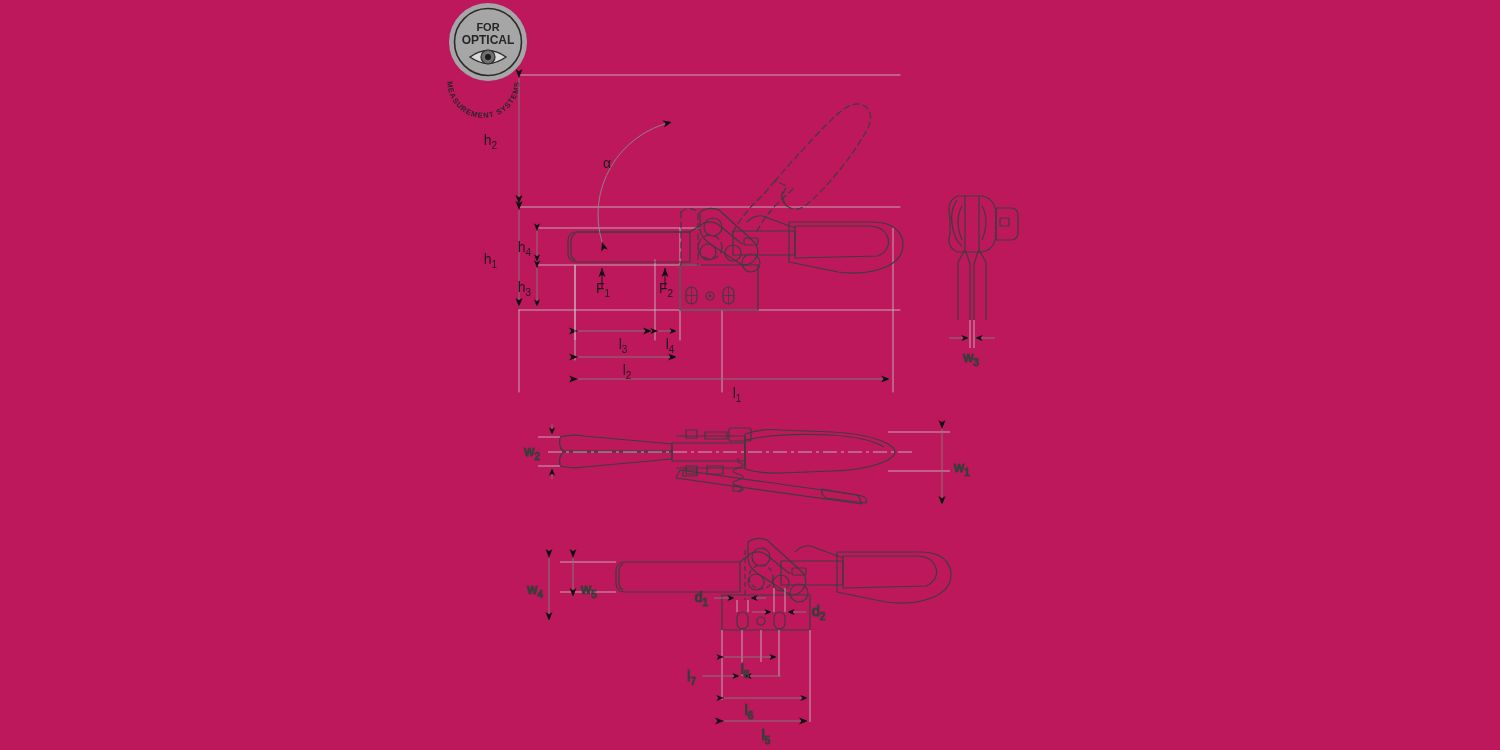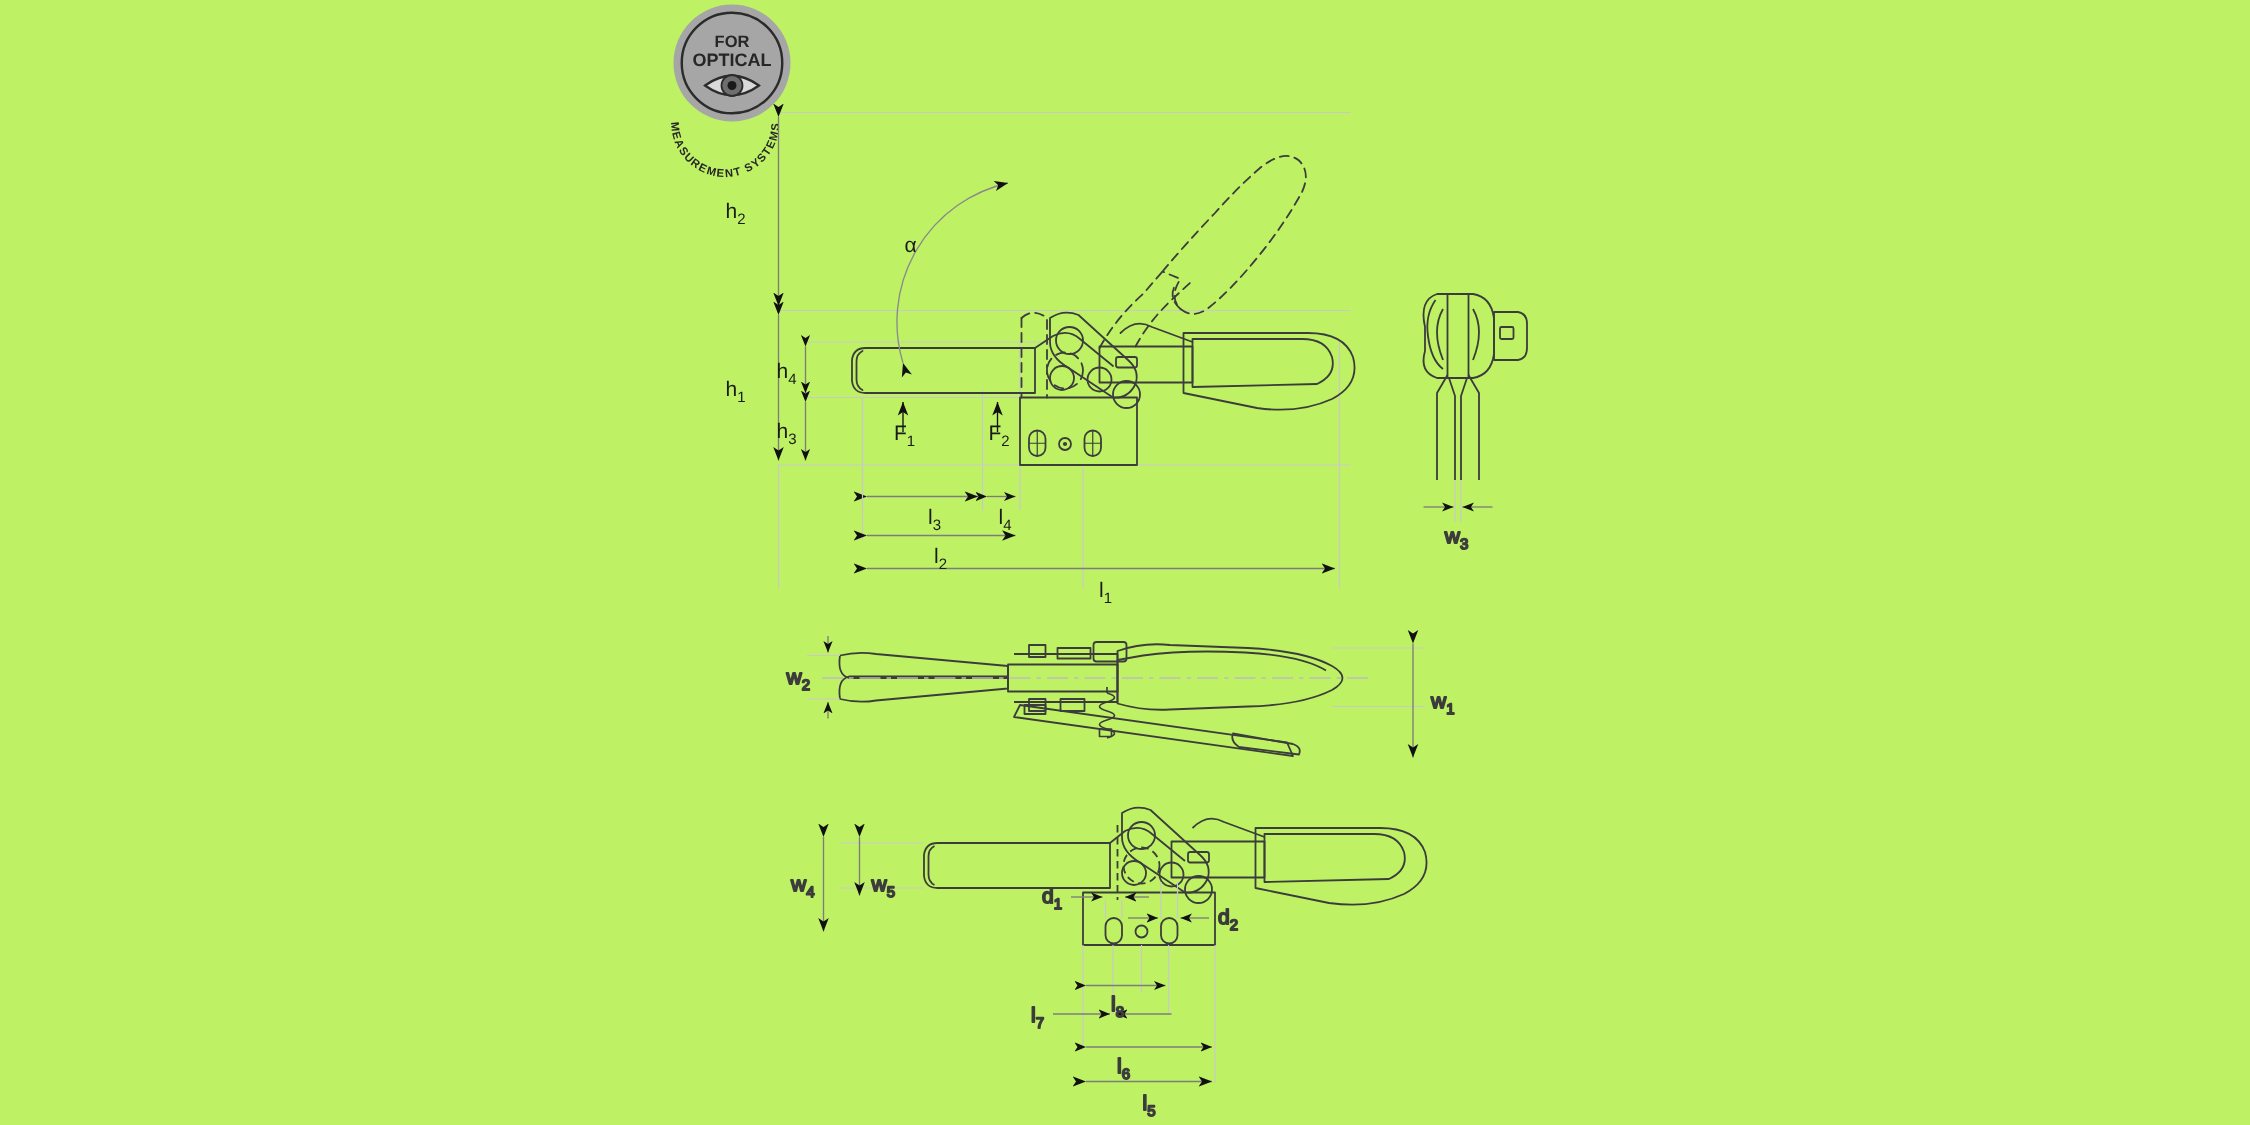--- a/index.html
+++ b/index.html
@@ -1,18 +1,18 @@
 <!DOCTYPE html>
 <html><head>
 <meta charset="utf-8">
 <style>
   html,body{margin:0;padding:0;background:#ffffff;}
   body{width:1500px;height:750px;overflow:hidden;
        font-family:"Liberation Sans","DejaVu Sans",sans-serif;}
-  #stage{position:relative;width:1500px;height:750px;background:#bef264;}
+  #stage{position:relative;width:1500px;height:750px;background:#be185d;}
   svg.drawing{position:absolute;top:0;left:0;width:1500px;height:750px;}
   .dimlabel{font-family:"Liberation Sans","DejaVu Sans",sans-serif;
             font-size:14px;fill:#1a1a1a;}
   .dimlabel tspan.sub{font-size:10px;}
   .badge-txt{font-family:"Liberation Sans","DejaVu Sans",sans-serif;
              font-weight:bold;fill:#262626;}
 </style>
 </head>
 <body>
 

